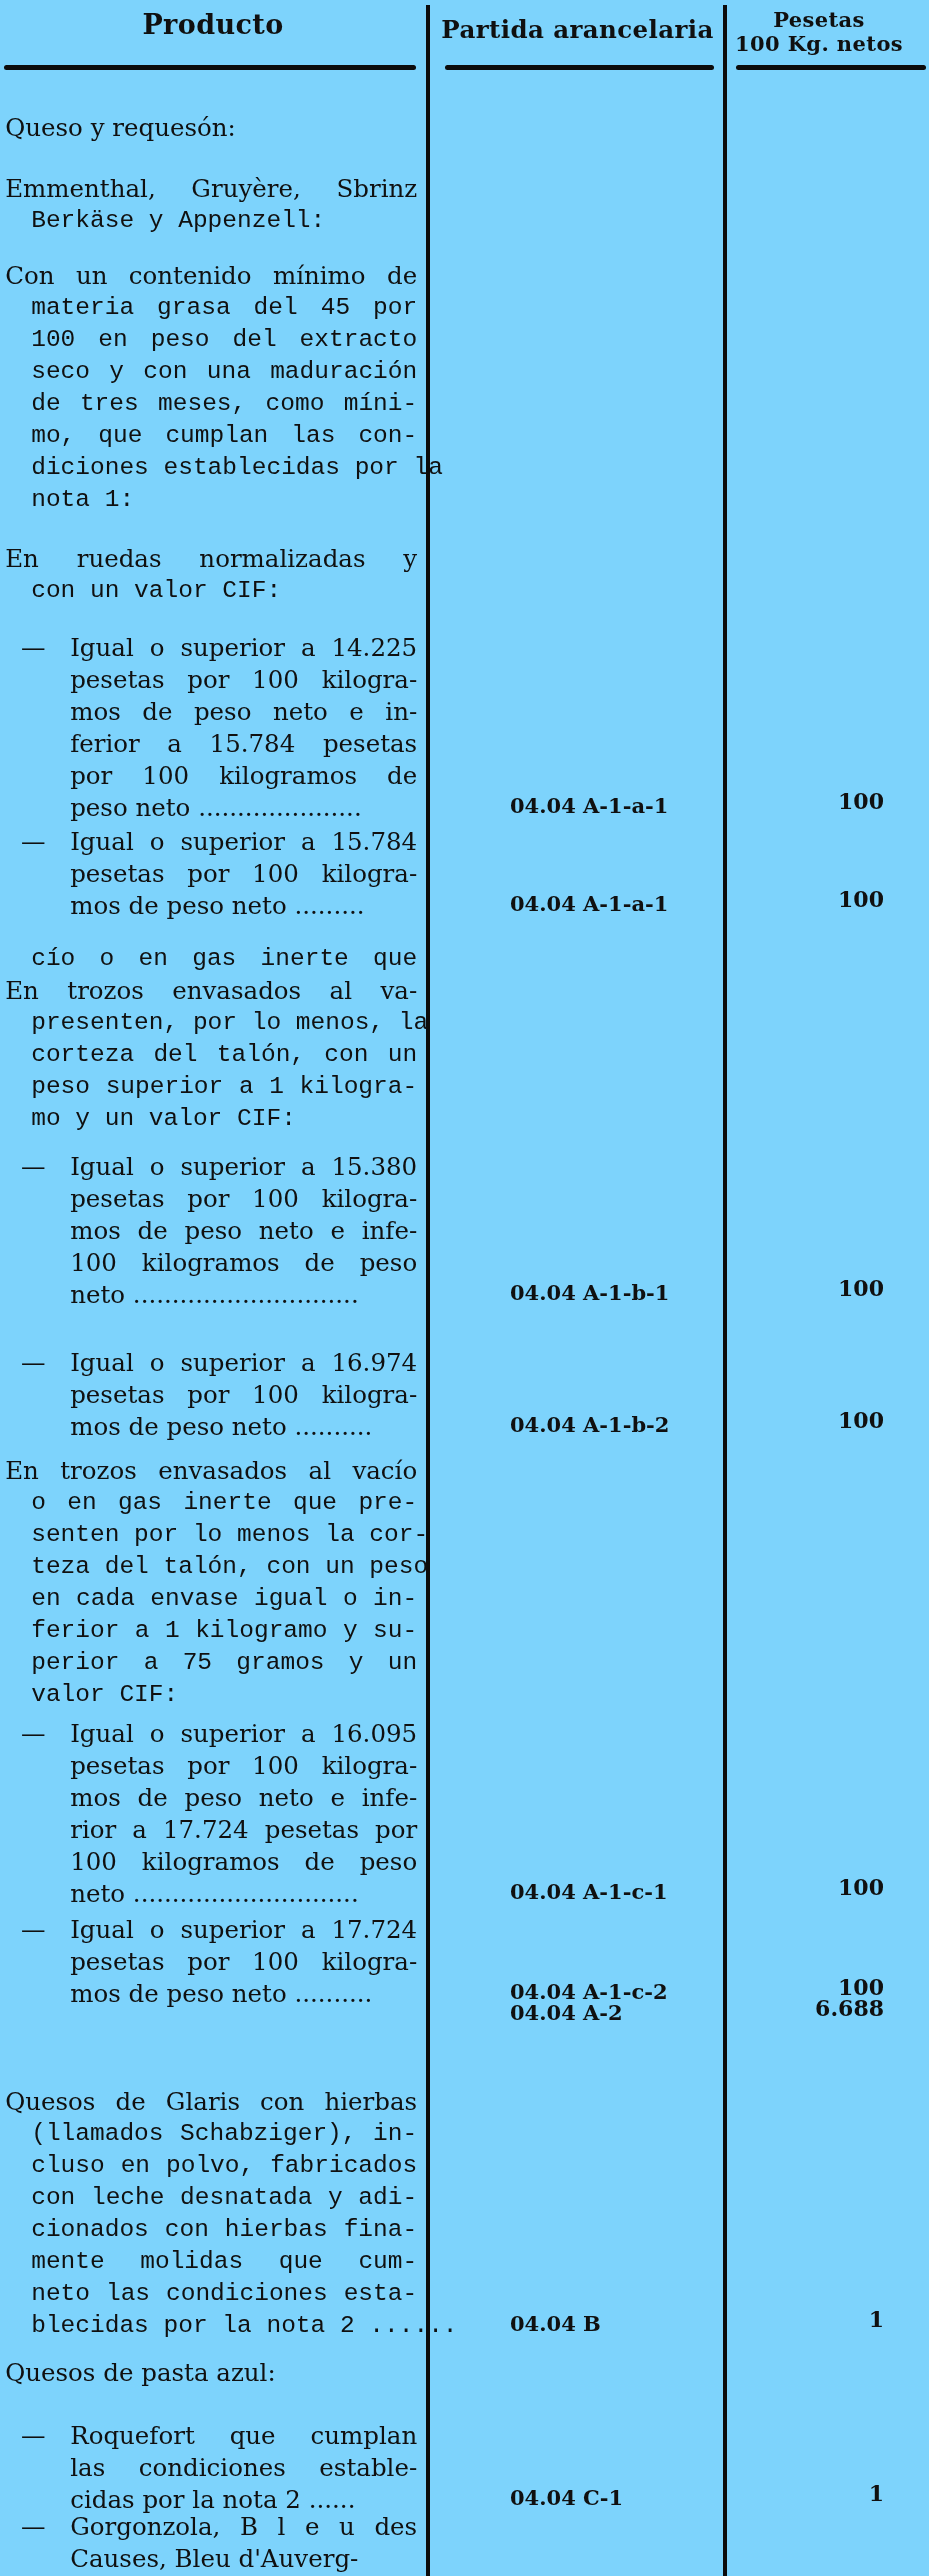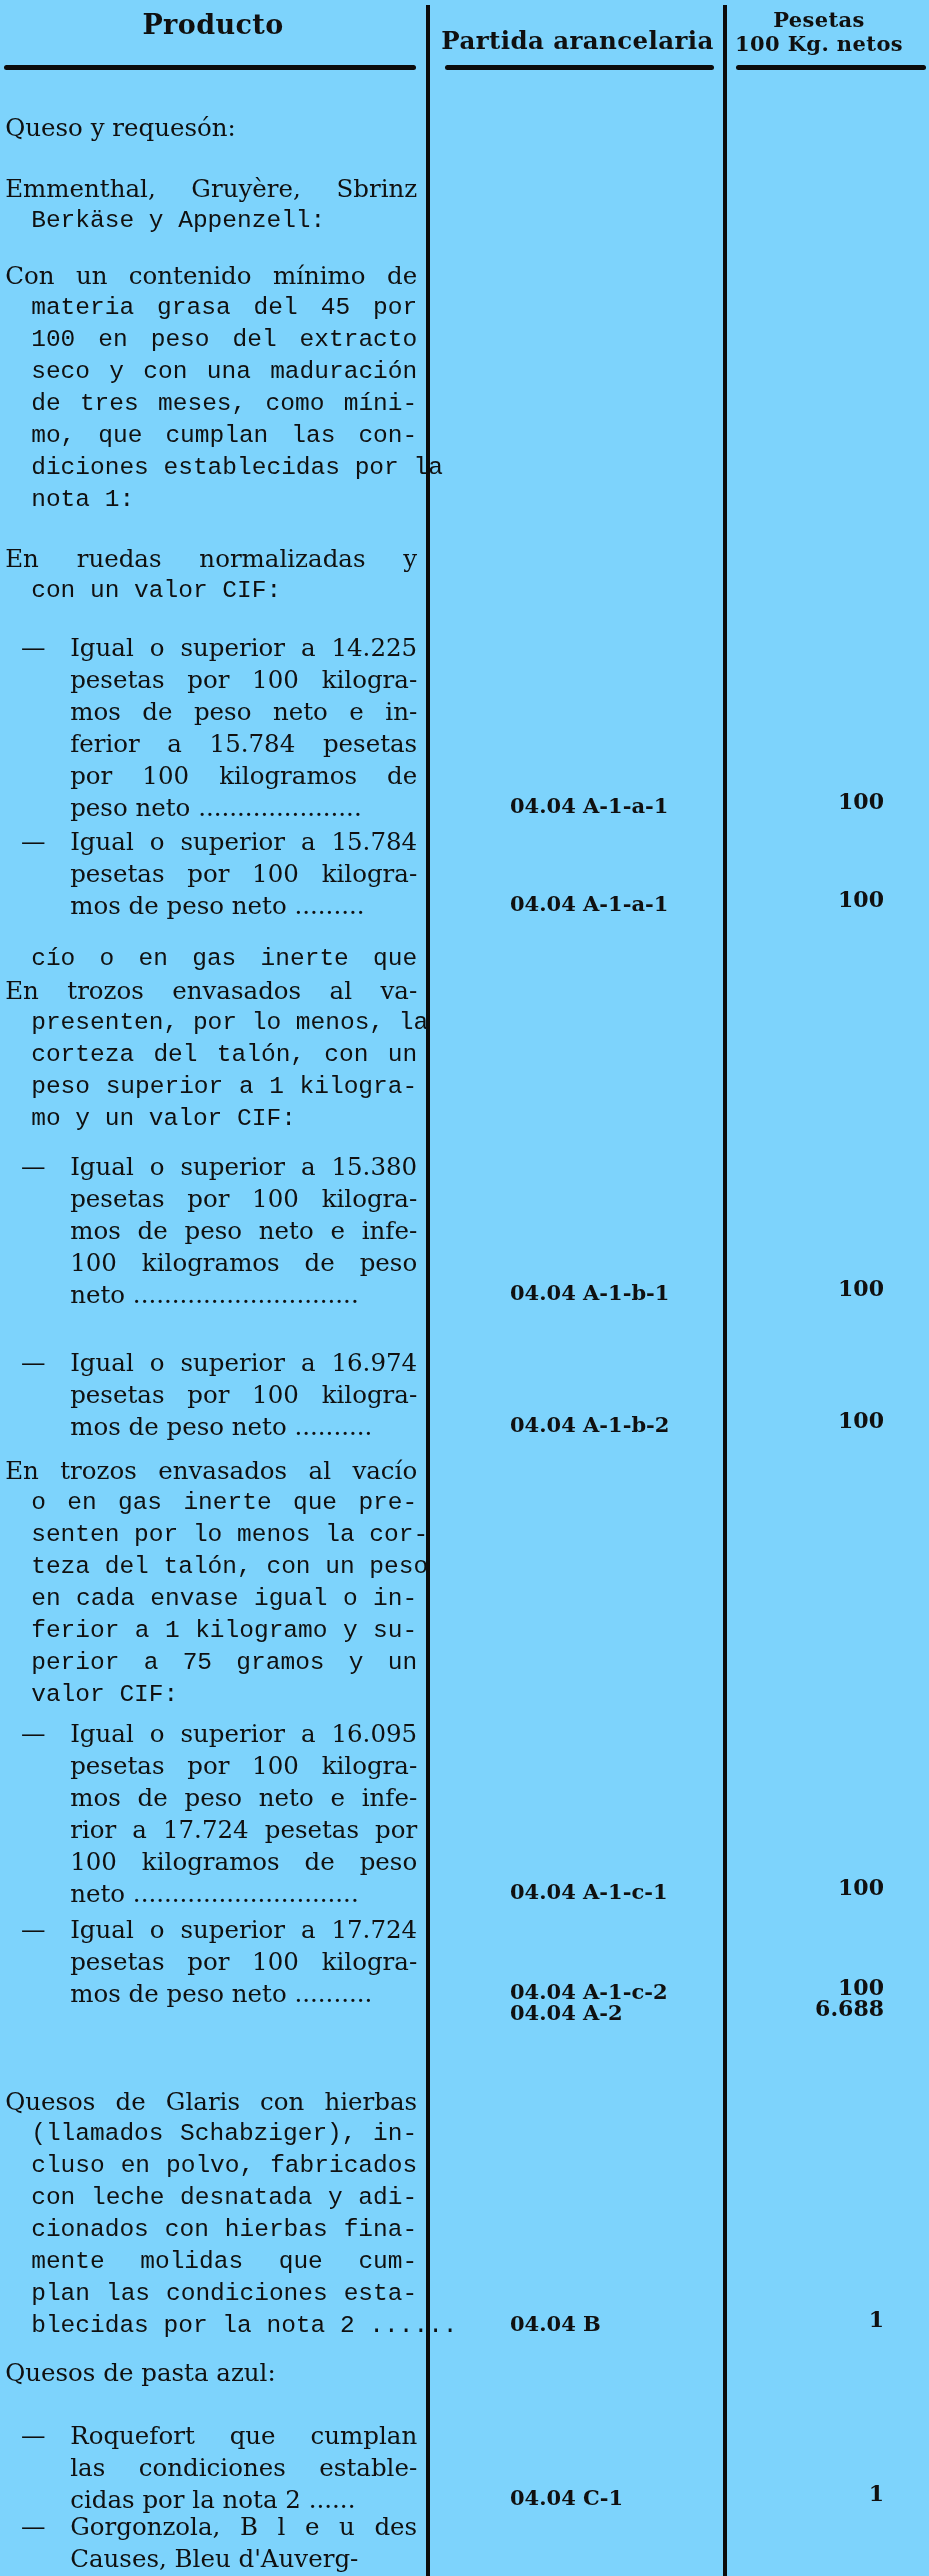--- a/index.html
+++ b/index.html
@@ -34,21 +34,21 @@
   .hrule.h2 { left: 445px; width: 269px; }
   .hrule.h3 { left: 736px; width: 190px; }
   
   .colhead {
     position: absolute;
     text-align: center;
     font-weight: bold;
     letter-spacing: 0.4px;
   }
   .colhead.producto { left: 0; width: 426px; top: 8.7px; font-size: 27px; }
-  .colhead.partida  { left: 431px; width: 293px; top: 26px; font-size: 24.5px; }
+  .colhead.partida  { left: 431px; width: 293px; top: 15px; font-size: 24.5px; }
   .colhead.pesetas  { left: 728px; width: 182px; top: 7.9px; font-size: 21px; line-height: 24.5px; }
   
   .entry { position: absolute; left: 0; width: 929px; }
   .prod {
     position: relative;
     margin-left: 5.2px;
     width: 412px;
     font-size: 24.5px;
     line-height: 32px;
   }
@@ -242,21 +242,21 @@
   </div>
 
   <div class="entry" style="top:2086px">
     <div class="prod">
       <div class="ln">Quesos de Glaris con hierbas</div>
       <div class="ln cont">(llamados Schabziger), in-</div>
       <div class="ln cont">cluso en polvo, fabricados</div>
       <div class="ln cont">con leche desnatada y adi-</div>
       <div class="ln cont">cionados con hierbas fina-</div>
       <div class="ln cont">mente molidas que cum-</div>
-      <div class="ln cont">plan las condiciones esta-</div>
+      <div class="ln cont">neto las condiciones esta-</div>
       <div class="ln last cont">blecidas por la nota 2 ......</div>
     </div>
     <span class="part">04.04 B</span>
     <span class="val">1</span>
   </div>
 
   <div class="entry" style="top:2357px">
     <div class="prod">
       <div class="ln last">Quesos de pasta azul:</div>
     </div>

